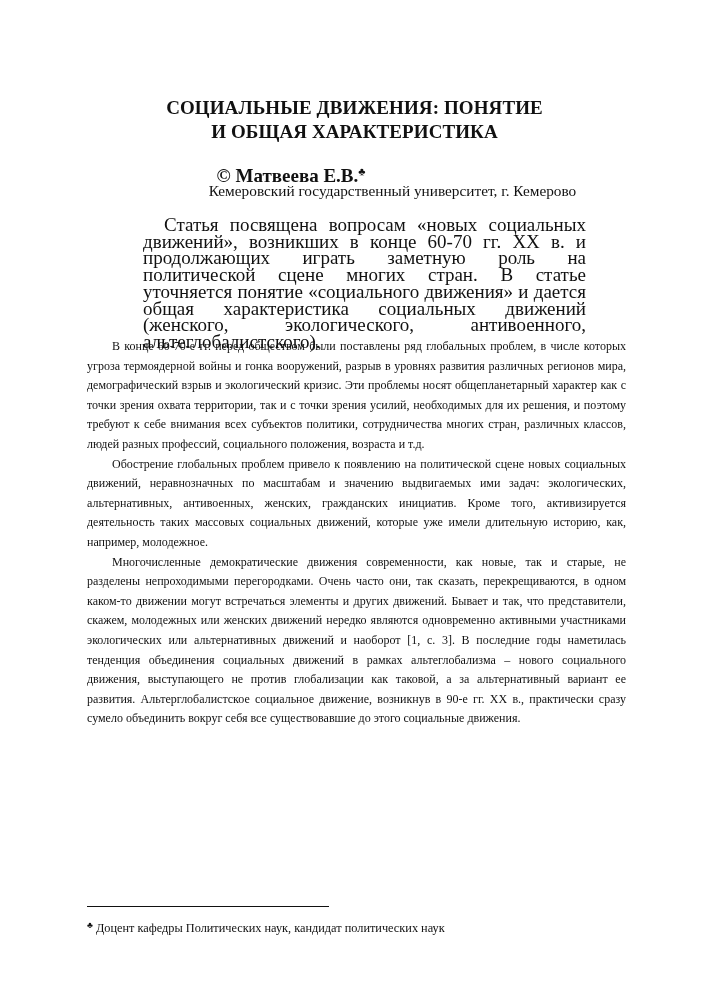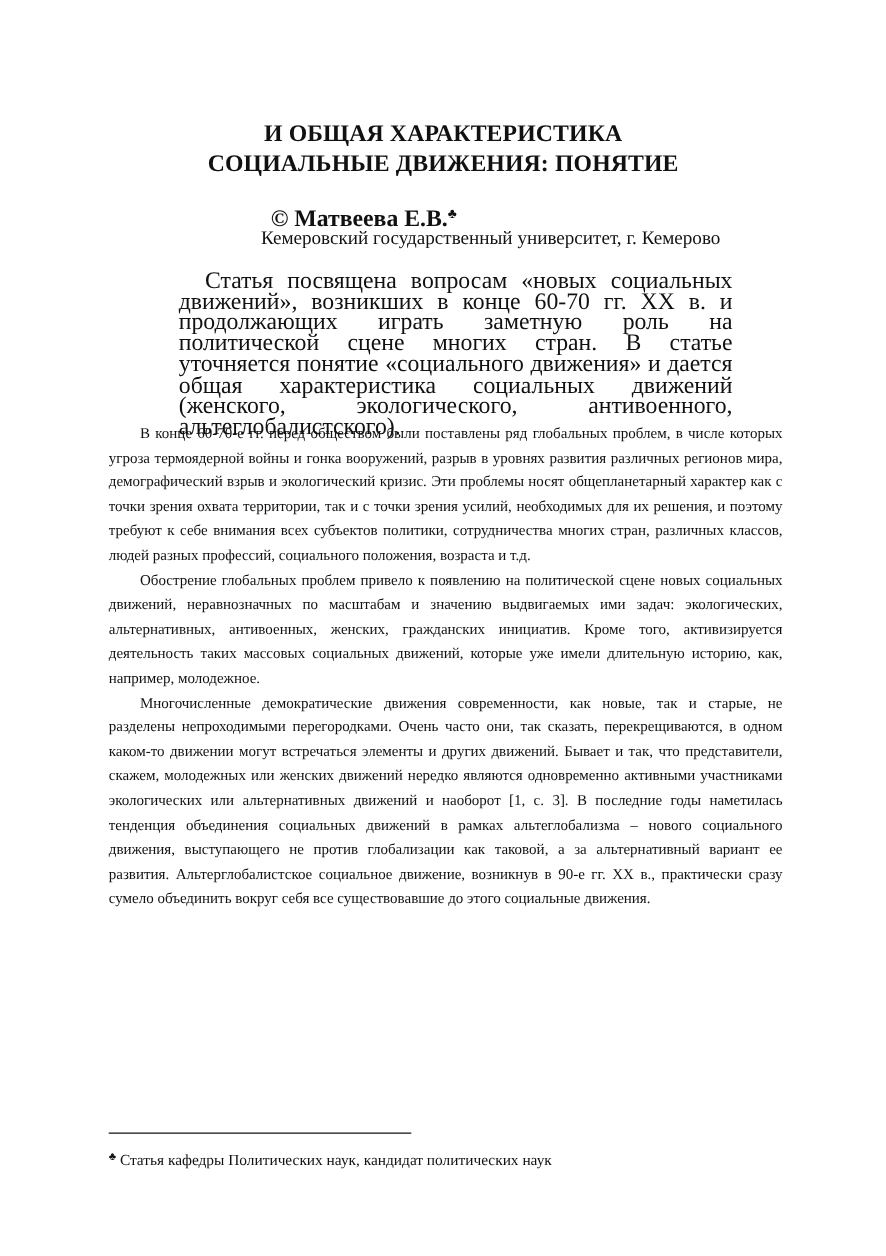--- a/index.html
+++ b/index.html
@@ -20,35 +20,35 @@
   .fn-rule { position: absolute; top: 906px; left: 87px; width: 242px; height: 0;
              border-top: 1px solid #111; }
   .footnote { position: absolute; top: 917px; left: 87px; width: 539px;
               font-size: 12.3px; line-height: 16px; }
   .footnote .mark { font-size: 9px; vertical-align: 4px; margin-right: 3px; }
 </style>
 </head>
 <body>
 
 <div class="title">
+  <div>СОЦИАЛЬНЫЕ ДВИЖЕНИЯ: ПОНЯТИЕ</div>
   <div>И ОБЩАЯ ХАРАКТЕРИСТИКА</div>
-  <div>СОЦИАЛЬНЫЕ ДВИЖЕНИЯ: ПОНЯТИЕ</div>
 </div>
 
 <div class="author">
   <span>© Матвеева Е.В.</span><sup>♣</sup>
 </div>
 
 <div class="affil">Кемеровский государственный университет, г. Кемерово</div>
 
 <div class="abstract">Статья посвящена вопросам «новых социальных движений», возникших в конце 60-70 гг. XX в. и продолжающих играть заметную роль на политической сцене многих стран. В статье уточняется понятие «социального движения» и дается общая характеристика социальных движений (женского, экологического, антивоенного, альтеглобалистского).</div>
 
 <div class="body">
   <p>В конце 60-70-е гг. перед обществом были поставлены ряд глобальных проблем, в числе которых угроза термоядерной войны и гонка вооружений, разрыв в уровнях развития различных регионов мира, демографический взрыв и экологический кризис. Эти проблемы носят общепланетарный характер как с точки зрения охвата территории, так и с точки зрения усилий, необходимых для их решения, и поэтому требуют к себе внимания всех субъектов политики, сотрудничества многих стран, различных классов, людей разных профессий, социального положения, возраста и т.д.</p>
   <p>Обострение глобальных проблем привело к появлению на политической сцене новых социальных движений, неравнозначных по масштабам и значению выдвигаемых ими задач: экологических, альтернативных, антивоенных, женских, гражданских инициатив. Кроме того, активизируется деятельность таких массовых социальных движений, которые уже имели длительную историю, как, например, молодежное.</p>
   <p>Многочисленные демократические движения современности, как новые, так и старые, не разделены непроходимыми перегородками. Очень часто они, так сказать, перекрещиваются, в одном каком-то движении могут встречаться элементы и других движений. Бывает и так, что представители, скажем, молодежных или женских движений нередко являются одновременно активными участниками экологических или альтернативных движений и наоборот [1, с. 3]. В последние годы наметилась тенденция объединения социальных движений в рамках альтеглобализма – нового социального движения, выступающего не против глобализации как таковой, а за альтернативный вариант ее развития. Альтерглобалистское социальное движение, возникнув в 90-е гг. XX в., практически сразу сумело объединить вокруг себя все существовавшие до этого социальные движения.</p>
 </div>
 
 <div class="fn-rule"></div>
 
 <div class="footnote">
-  <span class="mark">♣</span><span>Статья кафедры Политических наук, кандидат политических наук</span>
+  <span class="mark">♣</span><span>Доцент кафедры Политических наук, кандидат политических наук</span>
 </div>
 
 </body></html>

